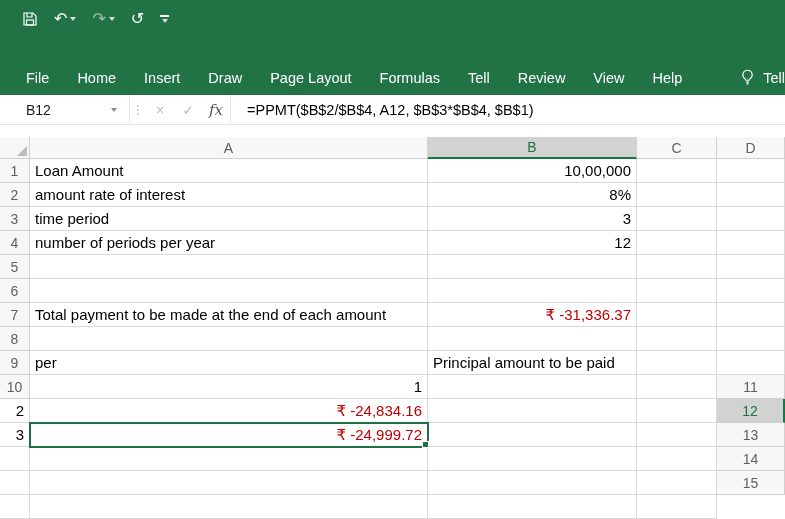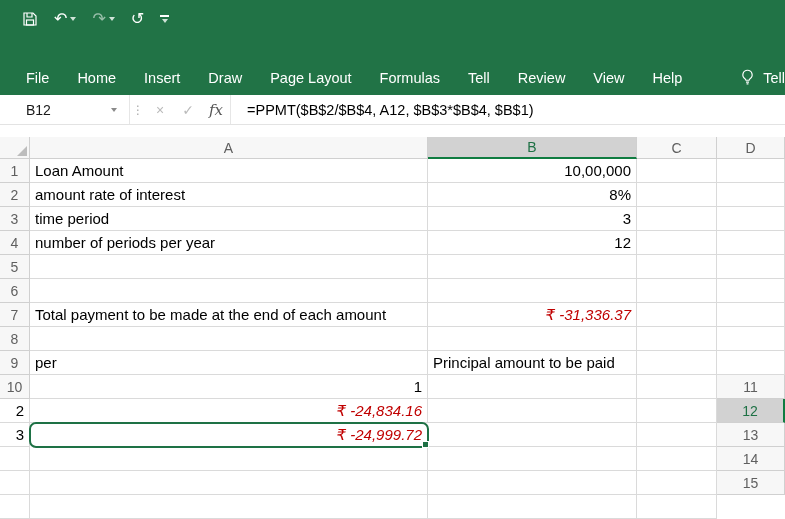--- a/index.html
+++ b/index.html
@@ -60,23 +60,23 @@
     display:flex;align-items:center;justify-content:center;
     border-right:1px solid var(--headborder);border-bottom:1px solid var(--headborder);}
   .colhead.active{background:#D2D2D2;color:var(--accent);
     border-bottom:2px solid #107C41;}
   .rowhead.active{background:#D2D2D2;color:var(--accent);
     border-right:2px solid #107C41;}
   .cell{background:#fff;border-right:1px solid var(--gridline);
     border-bottom:1px solid var(--gridline);display:flex;align-items:center;
     padding:0 5px;font-size:15px;color:#000;white-space:nowrap;overflow:hidden;}
   .cell.right{justify-content:flex-end;}
-  .cell.red{color:var(--red);font-style:italic;}
+  .cell.red{color:var(--red);}
   .cell.selected{position:relative;overflow:visible;z-index:2;
-    outline:2px solid var(--accent);outline-offset:-1px;border-radius:6px;}
+    outline:2px solid var(--accent);outline-offset:-1px;}
   .cell.selected::after{content:"";position:absolute;right:-2px;bottom:-2px;
     width:5px;height:5px;background:var(--accent);border:1px solid #fff;}
 </style>
 </head>
 <body>
 
 <div class="titlebar">
   <span class="qat-btn">
     <svg width="16" height="16" viewBox="0 0 16 16" fill="none" stroke="#fff" stroke-width="1.2">
       <path d="M2 2 H11 L14 5 V14 H2 Z"></path>

